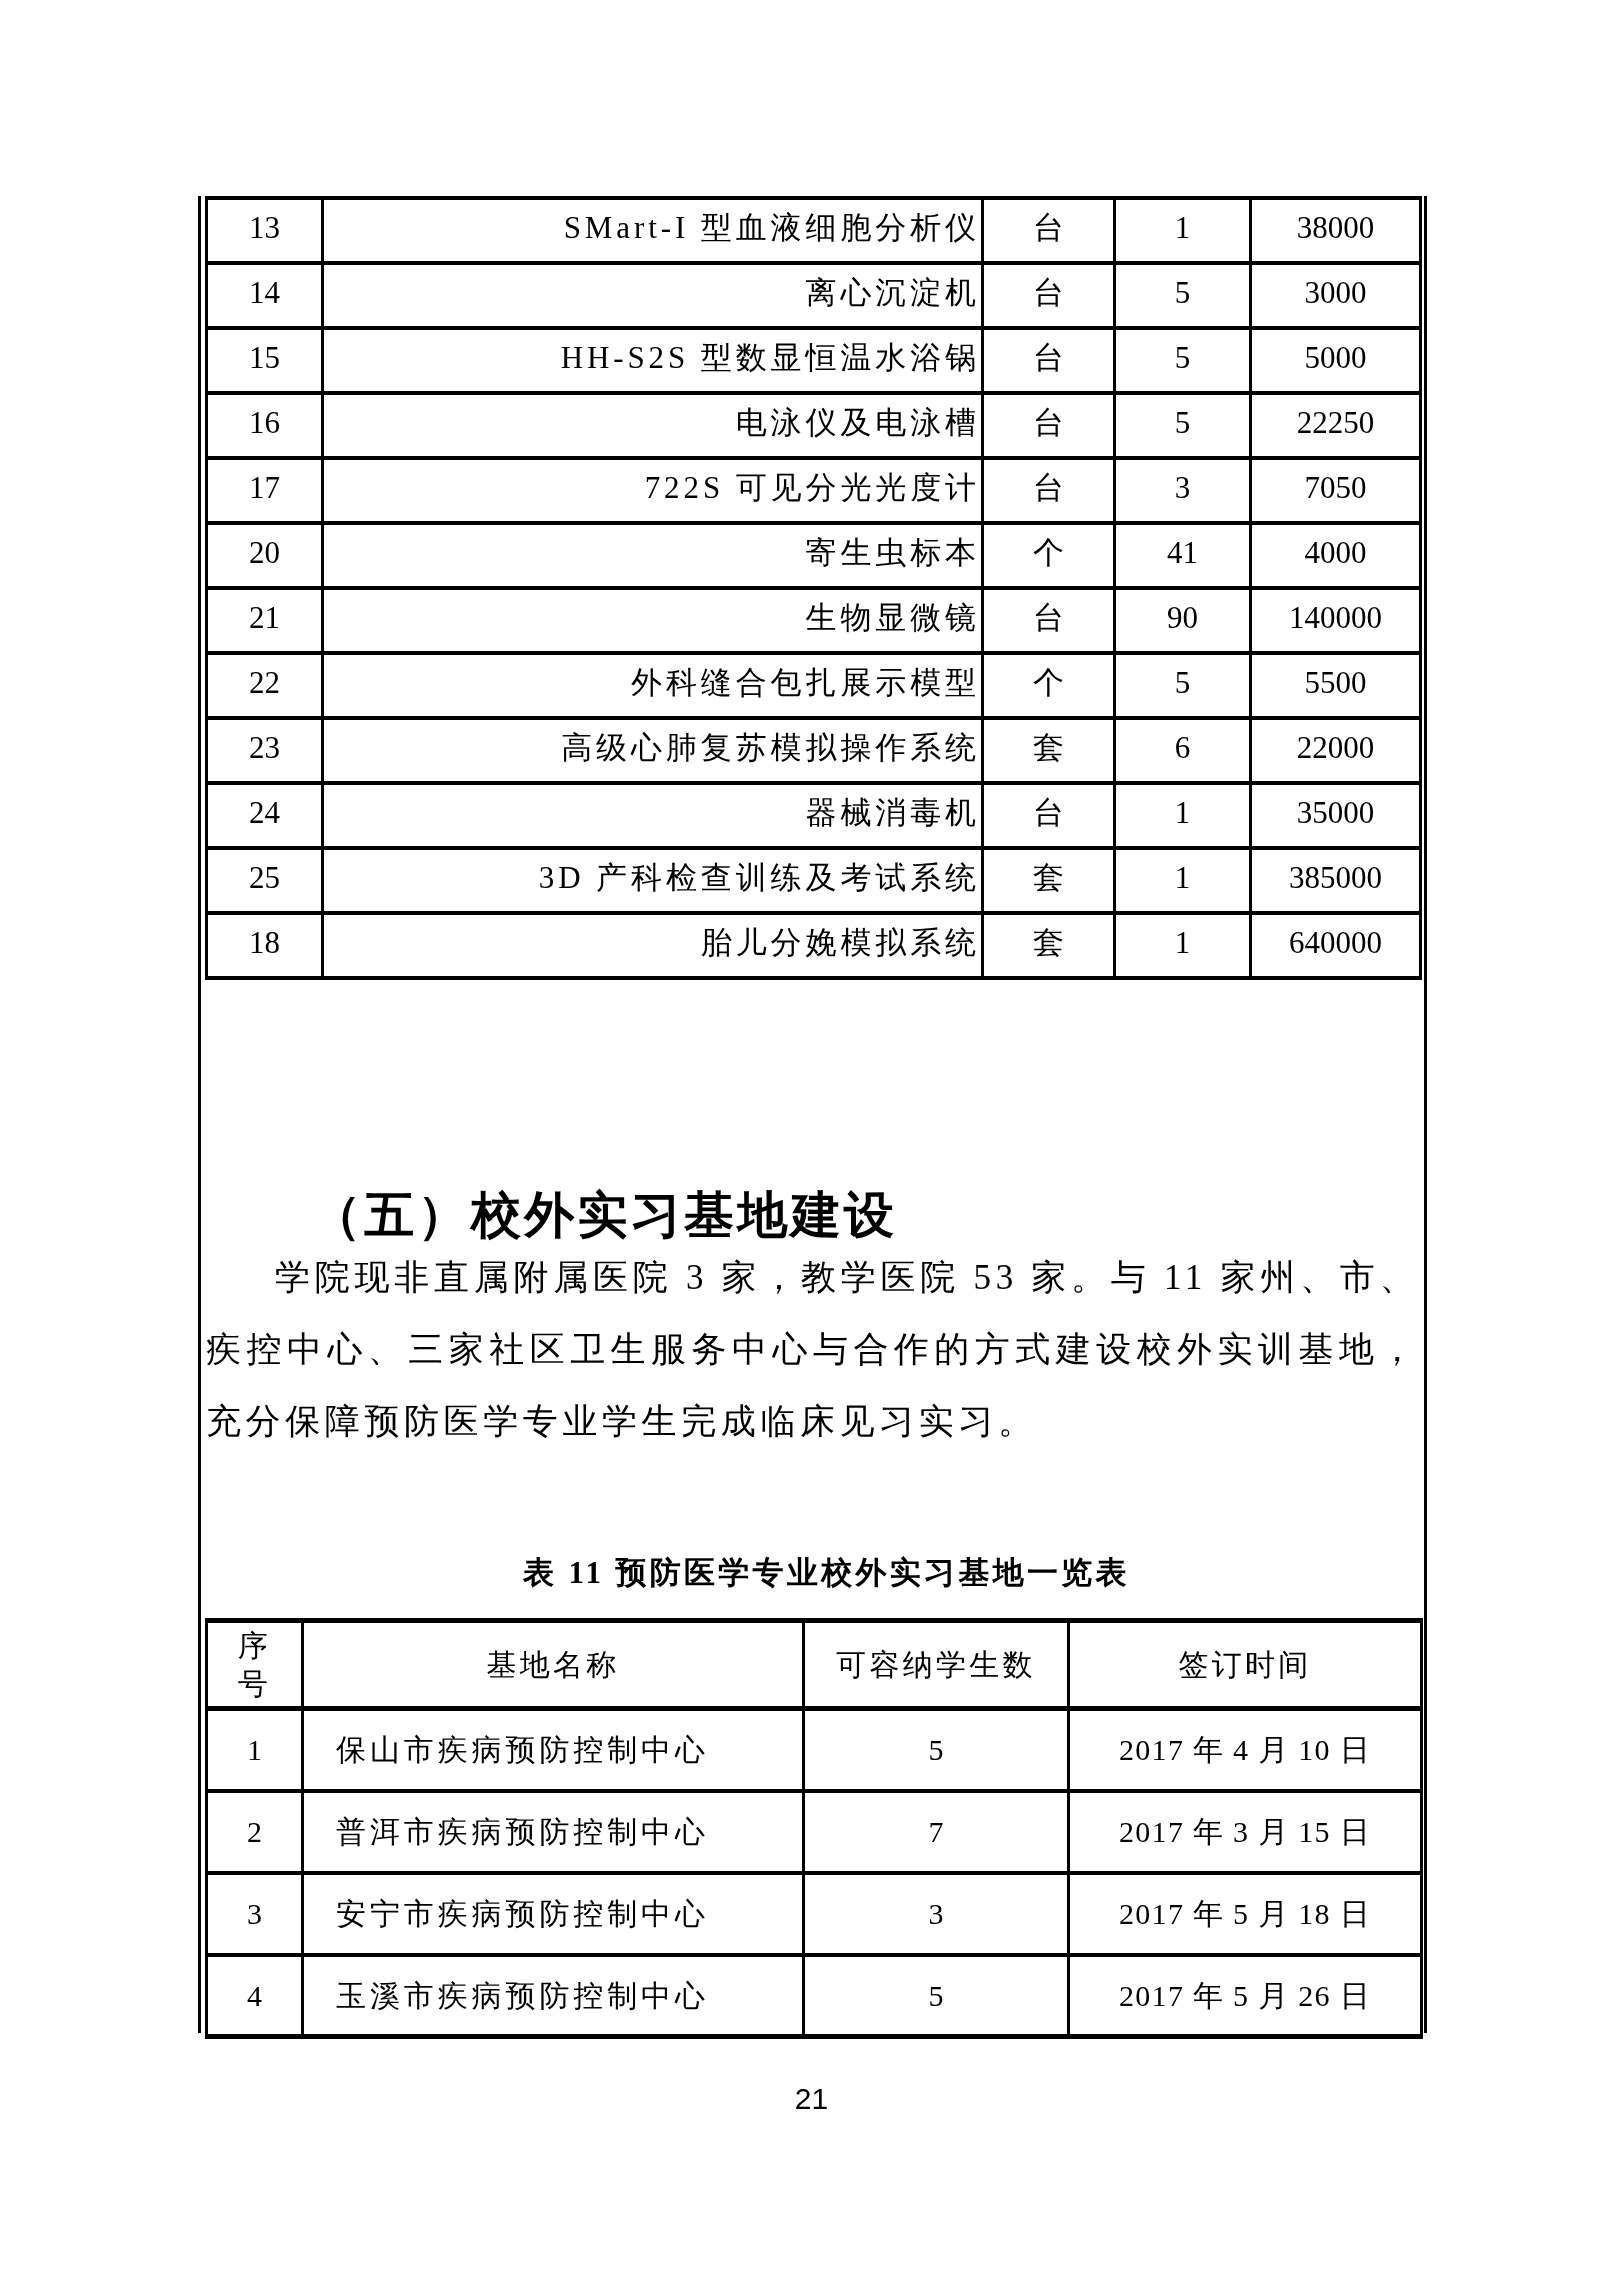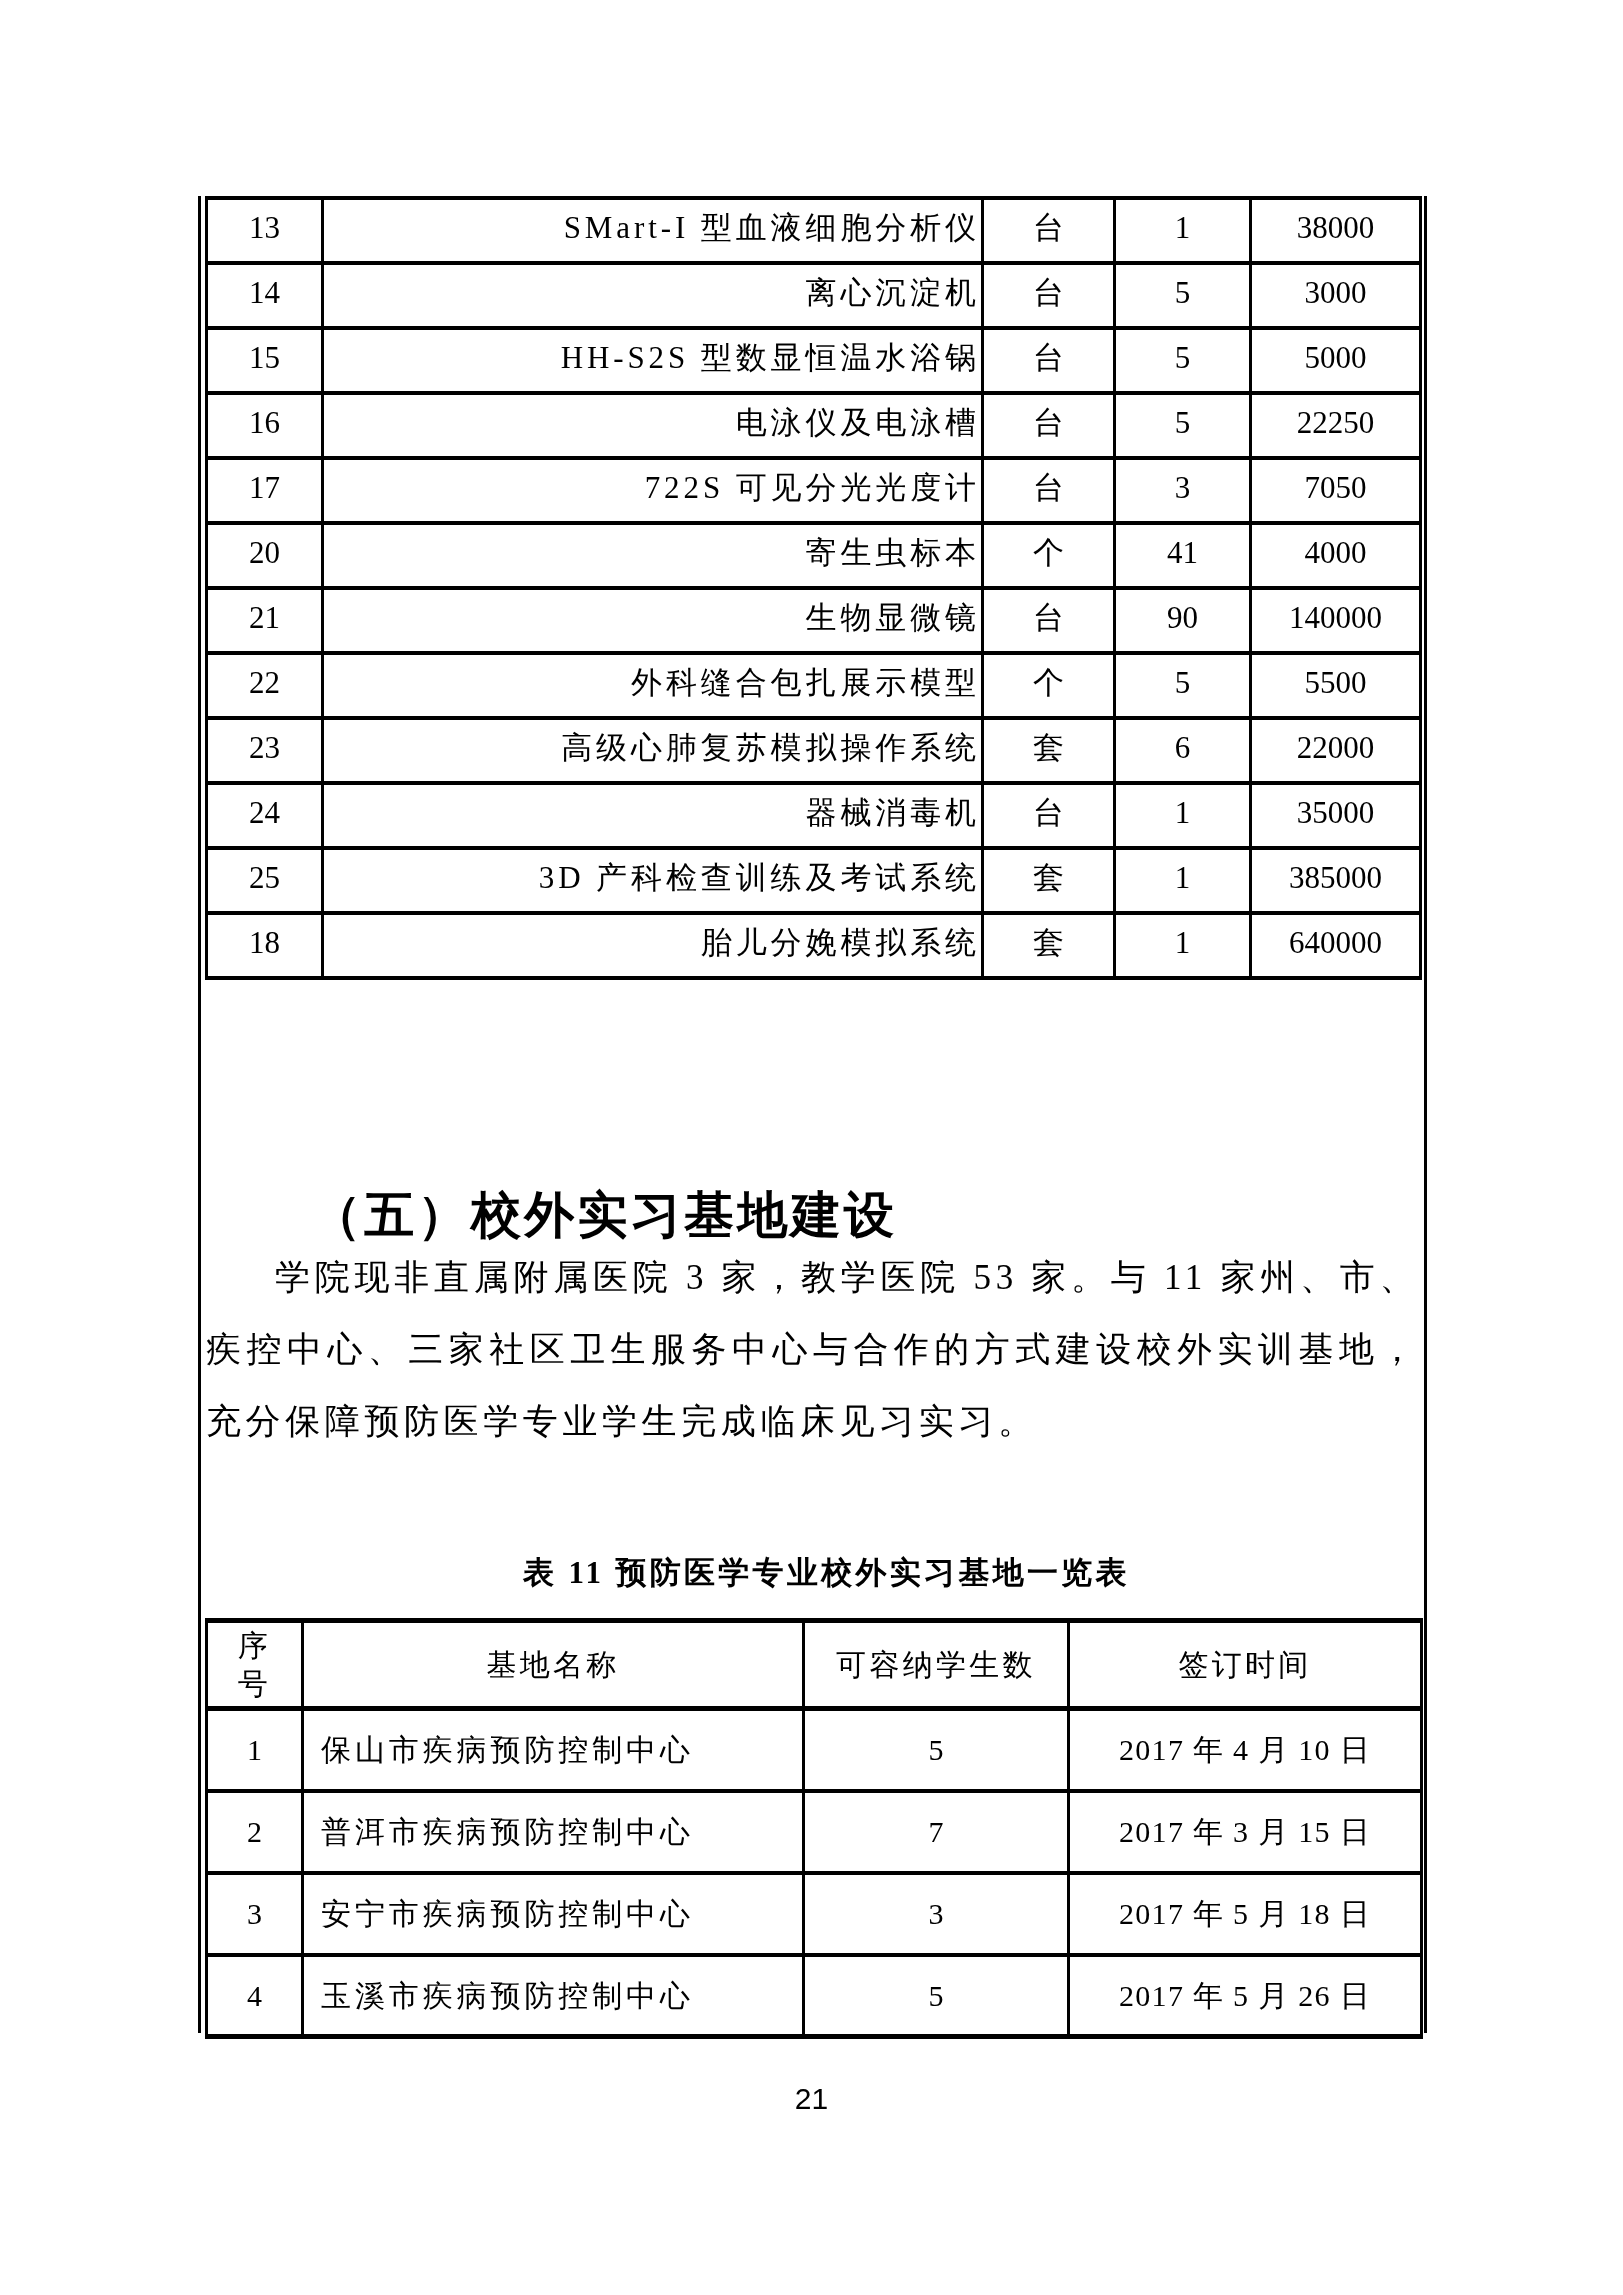--- a/index.html
+++ b/index.html
@@ -61,21 +61,21 @@
     border:3.3px solid #000;
     font-size:30px;line-height:1.25;
     vertical-align:middle;text-align:center;
     font-weight:normal;
     overflow:hidden;
   }
   #base-table th{border-top-width:5.9px;border-bottom-width:5.9px;letter-spacing:3.3px;}
   #base-table td{border-bottom-width:4.6px;}
   #base-table tbody tr:last-child td{border-bottom-width:5.9px;}
   #base-table th.h-no{padding:0 18.3px;}
-  #base-table td.c-name{text-align:left;padding-left:17px;letter-spacing:3.9px;white-space:nowrap;}
+  #base-table td.c-name{text-align:left;padding-left:32px;letter-spacing:3.9px;white-space:nowrap;}
   #base-table td.c-date{letter-spacing:1.3px;white-space:nowrap;}
 
   
   .page-number{
     position:absolute;left:0;top:2082px;width:100%;
     text-align:center;font-size:30px;
     font-family:"Liberation Sans","DejaVu Sans",sans-serif;
   }
 </style>
 </head>

